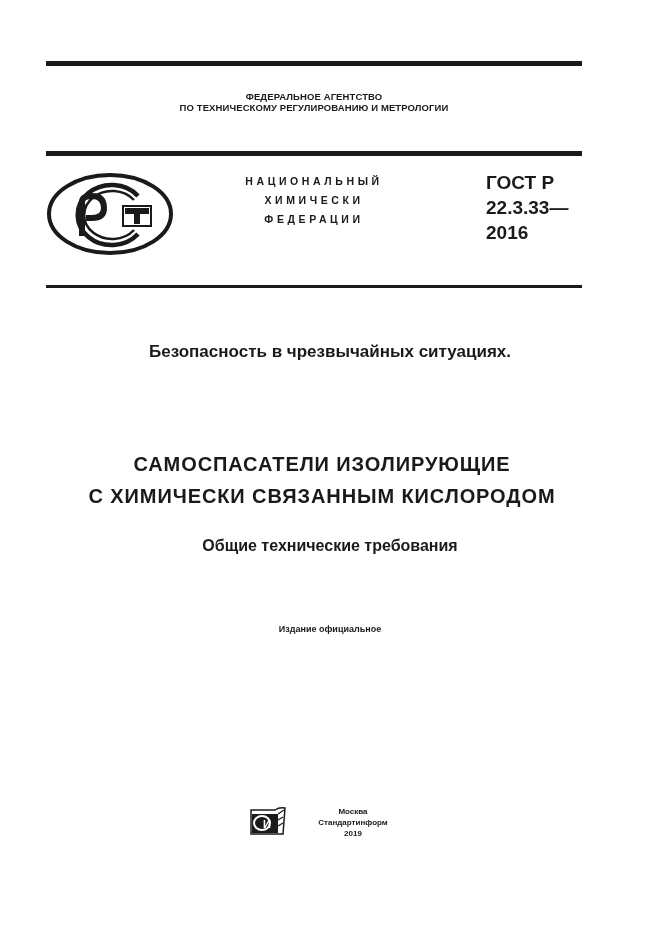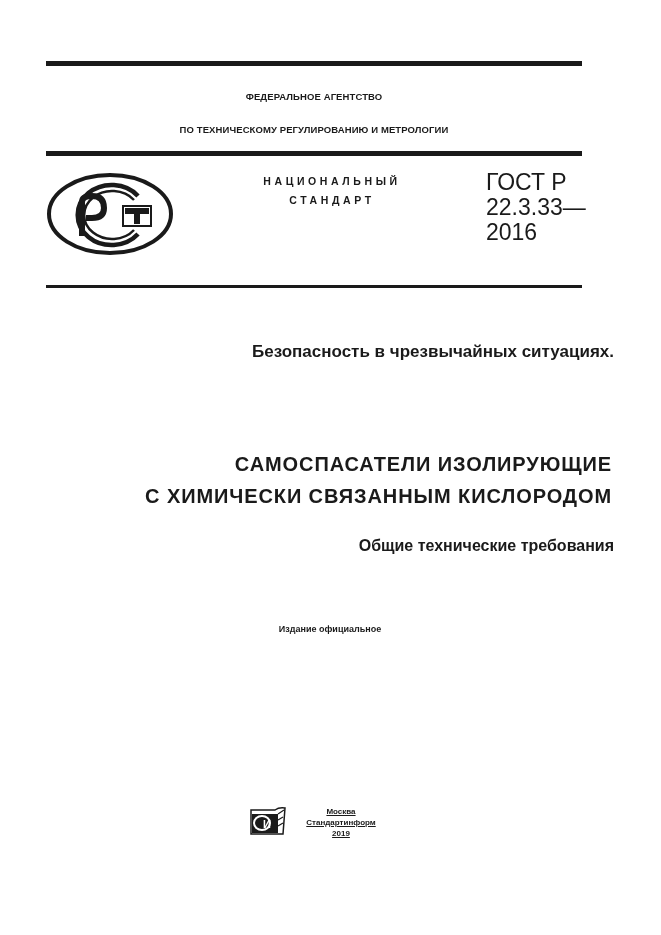--- a/index.html
+++ b/index.html
@@ -28,57 +28,57 @@
     .agency {
       position: absolute;
       left: 46px;
       width: 536px;
       text-align: center;
       font-weight: bold;
       font-size: 9.5px;
       letter-spacing: 0.1px;
     }
     .agency-1 { top: 91px; }
-    .agency-2 { top: 124px; }
+    .agency-2 { top: 102px; }
 
     .logo-rst {
       position: absolute;
       left: 46px;
       top: 172px;
       width: 128px;
       height: 84px;
     }
 
     .national {
       position: absolute;
-      left: 242px;
+      left: 224px;
       top: 172px;
       width: 180px;
       text-align: center;
       font-weight: bold;
       font-size: 10.5px;
       letter-spacing: 3.6px;
       line-height: 19px;
     }
     .national div { white-space: nowrap; }
 
     .gost {
       position: absolute;
       left: 486px;
       top: 170px;
-      font-weight: normal;
-      font-size: 23px;
+      font-weight: bold;
+      font-size: 19px;
       line-height: 25px;
     }
 
     .title-block {
       position: absolute;
       left: 46px;
       width: 568px;
-      text-align: right;
+      text-align: center;
       font-weight: bold;
     }
     .subtitle {
       top: 341px;
       font-size: 17px;
       line-height: 22px;
     }
     .main-title {
       top: 448px;
       font-size: 20px;
@@ -104,28 +104,27 @@
 
     .publisher-logo {
       position: absolute;
       left: 249px;
       top: 806px;
       width: 38px;
       height: 30px;
     }
     .publisher {
       position: absolute;
-      left: 296px;
+      left: 308px;
       top: 806px;
       width: 90px;
       text-align: center;
       font-weight: bold;
       font-size: 8px;
       line-height: 11px;
-      text-decoration: underline;
     }
   </style>
 </head>
 <body>
 
 <div class="rule rule-top"></div>
 
 <div class="agency agency-1">ФЕДЕРАЛЬНОЕ АГЕНТСТВО</div>
 <div class="agency agency-2">ПО ТЕХНИЧЕСКОМУ РЕГУЛИРОВАНИЮ И МЕТРОЛОГИИ</div>
 
@@ -141,21 +140,22 @@
     <path d="M36 64 L36 30 Q36 24 46 24 Q58 24 58 36 Q58 46 46 46 L40 46" fill="none" stroke="#1a1a1a" stroke-width="6"></path>
 
     <rect x="79" y="36" width="24" height="6" fill="#1a1a1a"></rect>
     <rect x="88" y="36" width="6" height="16" fill="#1a1a1a"></rect>
     <rect x="77" y="34" width="28" height="20" fill="none" stroke="#1a1a1a" stroke-width="2"></rect>
   </svg>
 </div>
 
 <div class="national">
   <div>НАЦИОНАЛЬНЫЙ</div>
-  <div>СТАНДАРТ</div>
+  <div>ХИМИЧЕСКИ</div>
+  <div>ФЕДЕРАЦИИ</div>
 </div>
 
 <div class="gost">
   <div>ГОСТ Р</div>
   <div>22.3.33—</div>
   <div>2016</div>
 </div>
 
 <div class="rule rule-bot"></div>
 

